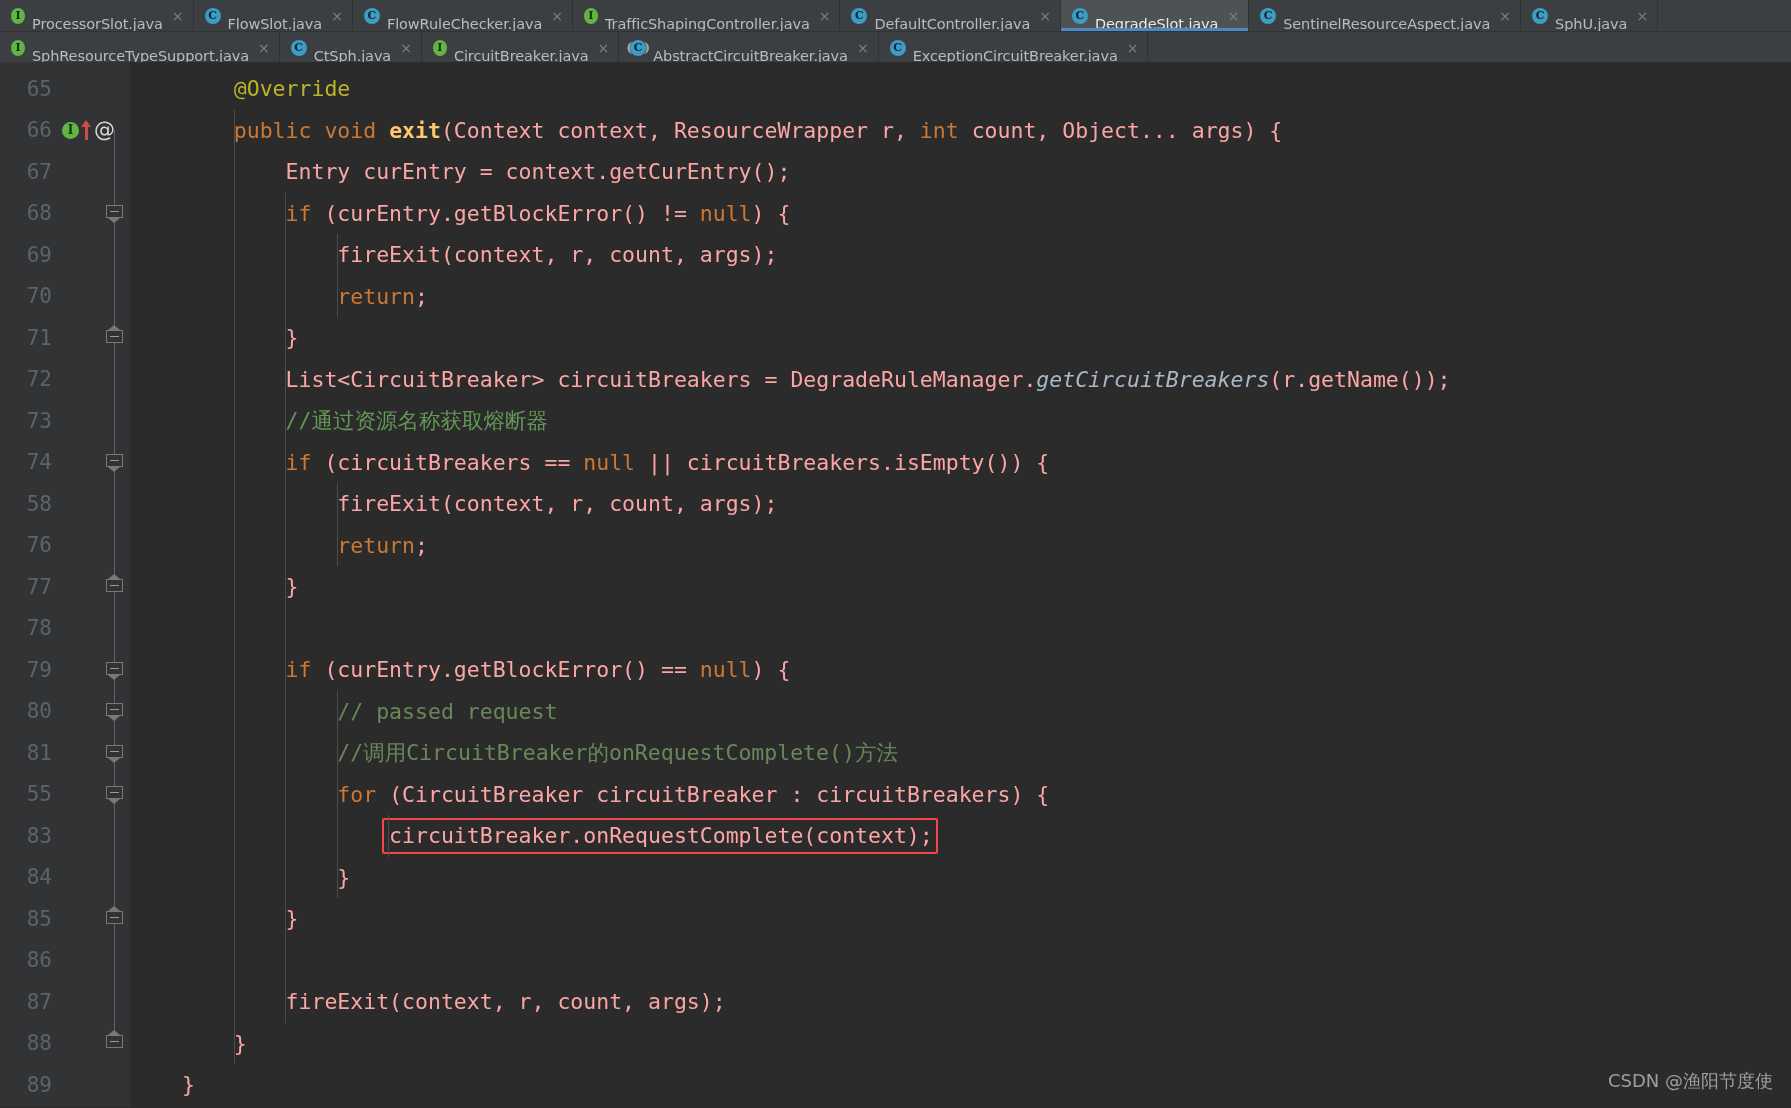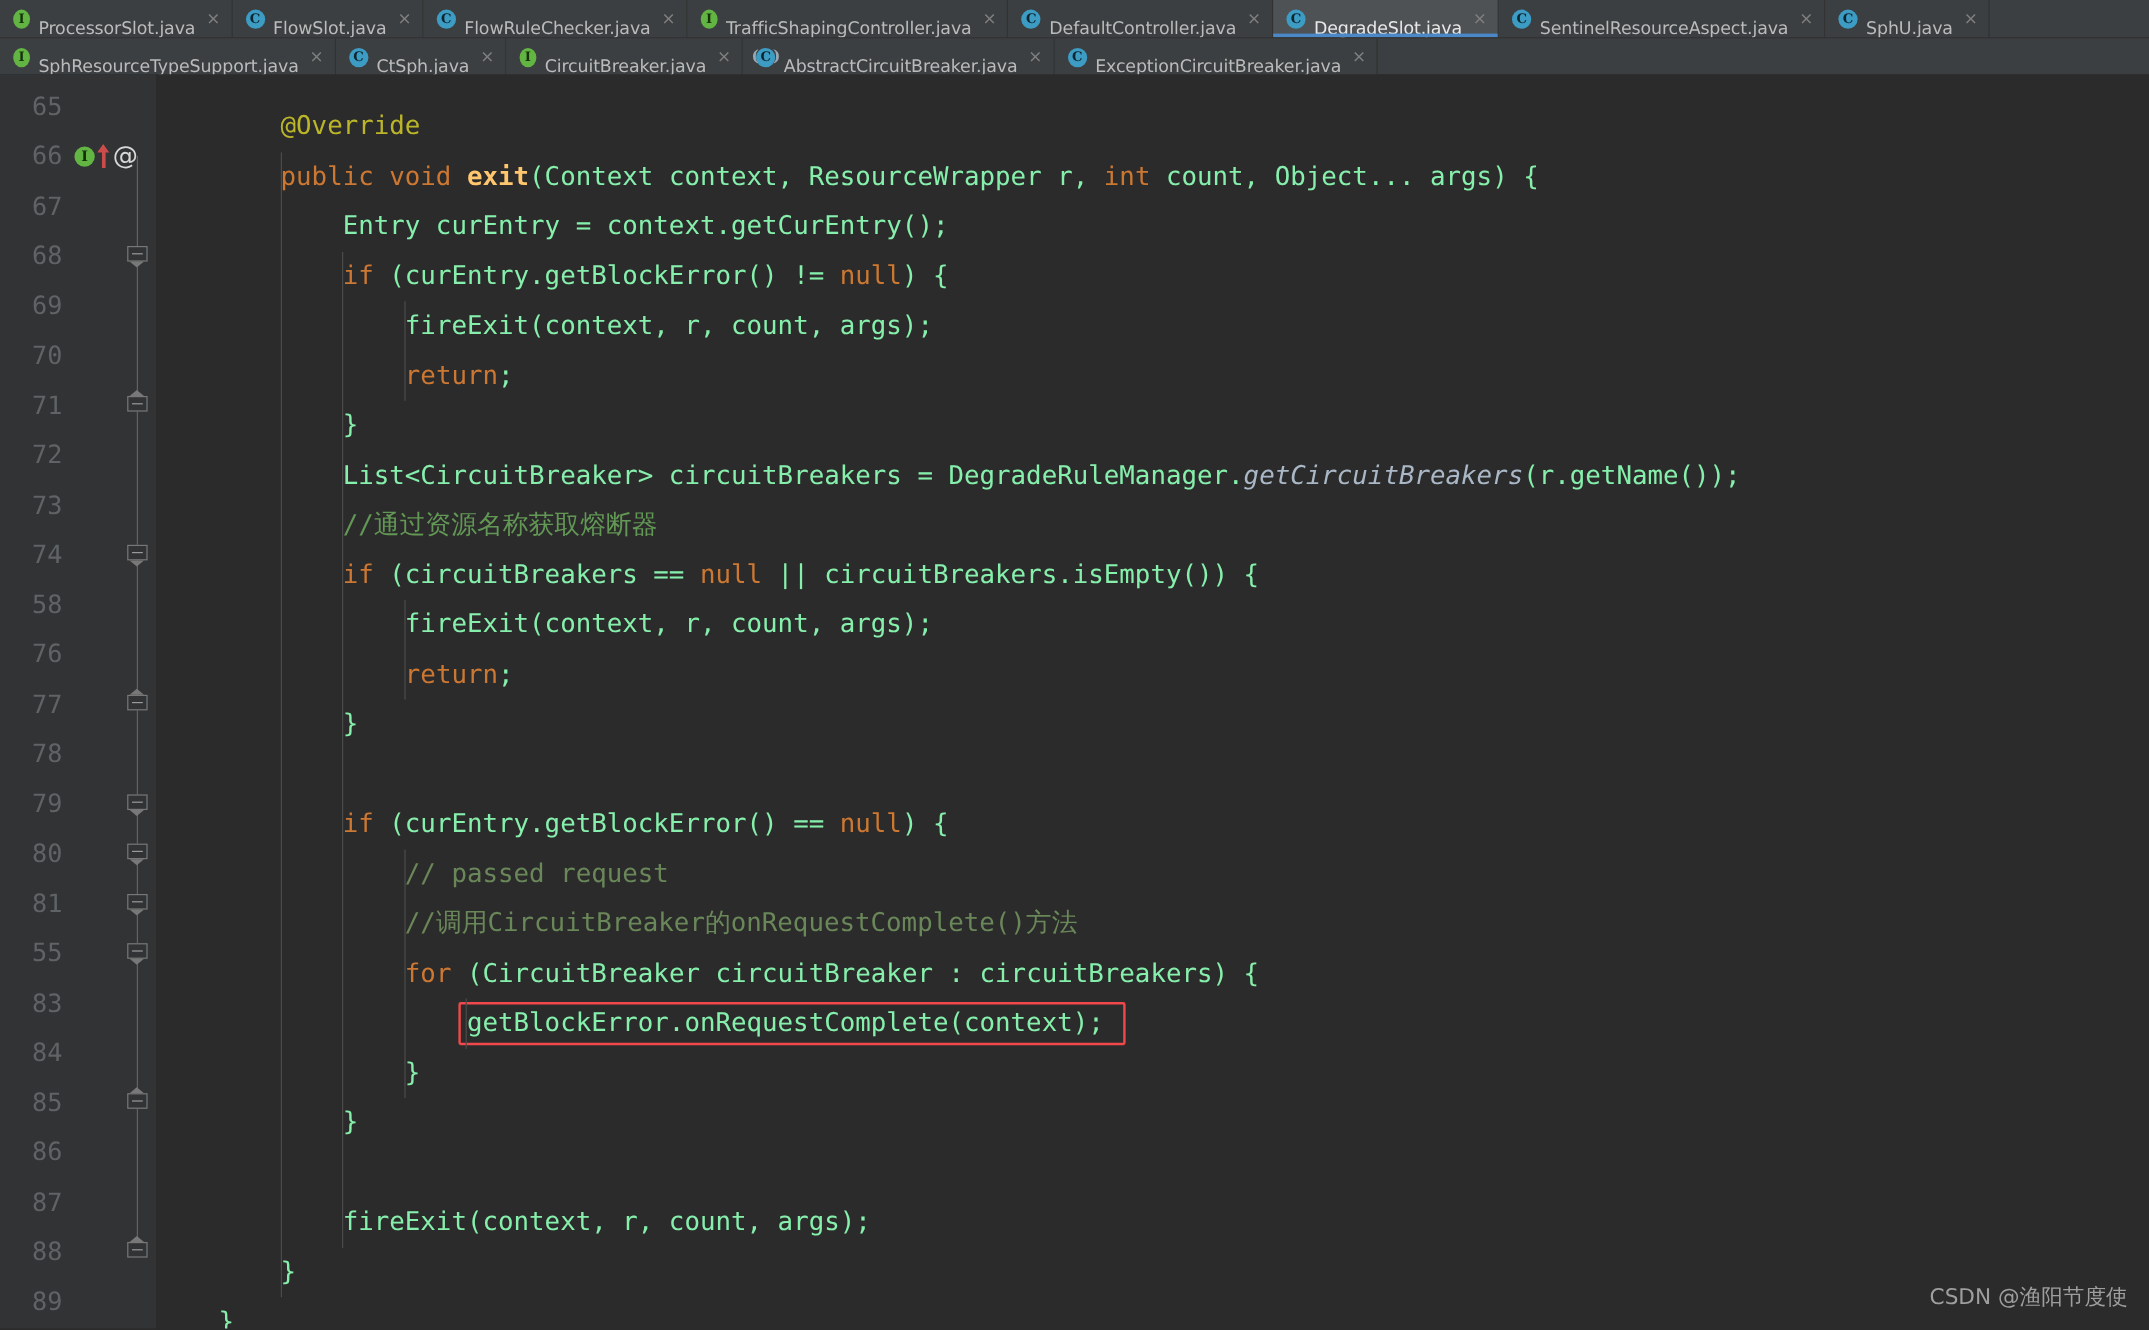--- a/index.html
+++ b/index.html
@@ -197,42 +197,41 @@
     border-bottom: 5px solid #787878;
   }
   .foldbox.up i { top: 0px; }
 
   
   .codearea {
     flex: 1;
     position: relative;
     padding-top: 6px;
     overflow: hidden;
-    margin-top: 17px;
   }
   .cline {
     height: 41.5px;
     line-height: 41.5px;
     font-family: "DejaVu Sans Mono", monospace;
     font-size: 21.5px;
     color: #A9B7C6;
     white-space: pre;
     padding-left: 28px;
     position: relative;
   }
 
   
   .indent-guide {
     position: absolute;
     width: 1px;
     background: #4B4B4B;
   }
 
   .kw   { color: #CC7832; }
-  .txt  { color: #86efac; }
+  .txt  { color: #fca5a5; }
   .ann  { color: #BBB529; }
   .mdec { color: #FFC66D; font-weight: bold; }
   .cmt  { color: #629755; }
   .cmt2 { color: #6A8759; }
   .ital { font-style: italic; }
 
   .redbox {
     position: absolute;
     border: 2px solid #F3484B;
     border-radius: 2px;
@@ -483,21 +482,21 @@
       <div class="cline"><span>        </span><span class="cmt">//通过资源名称获取熔断器</span></div>
       <div class="cline"><span>        </span><span class="kw">if</span><span class="txt"> (circuitBreakers == </span><span class="kw">null</span><span class="txt"> || circuitBreakers.isEmpty()) {</span></div>
       <div class="cline"><span>            </span><span class="txt">fireExit(context, r, count, args);</span></div>
       <div class="cline"><span>            </span><span class="kw">return</span><span class="txt">;</span></div>
       <div class="cline"><span>        </span><span class="txt">}</span></div>
       <div class="cline">&nbsp;</div>
       <div class="cline"><span>        </span><span class="kw">if</span><span class="txt"> (curEntry.getBlockError() == </span><span class="kw">null</span><span class="txt">) {</span></div>
       <div class="cline"><span>            </span><span class="cmt2">// passed request</span></div>
       <div class="cline"><span>            </span><span class="cmt2">//调用CircuitBreaker的onRequestComplete()方法</span></div>
       <div class="cline"><span>            </span><span class="kw">for</span><span class="txt"> (CircuitBreaker circuitBreaker : circuitBreakers) {</span></div>
-      <div class="cline"><span>                </span><span class="txt">getBlockError.onRequestComplete(context);</span></div>
+      <div class="cline"><span>                </span><span class="txt">circuitBreaker.onRequestComplete(context);</span></div>
       <div class="redbox" style="left: 228.4px; top: 756px; width: 555.8px; height: 35.5px;"></div>
       <div class="cline"><span>            </span><span class="txt">}</span></div>
       <div class="cline"><span>        </span><span class="txt">}</span></div>
       <div class="cline">&nbsp;</div>
       <div class="cline"><span>        </span><span class="txt">fireExit(context, r, count, args);</span></div>
       <div class="cline"><span>    </span><span class="txt">}</span></div>
       <div class="cline"><span class="txt">}</span></div>
       <div class="indent-guide" style="left: 79.6px; top: 47.5px; height: 954.5px;"></div>
       <div class="indent-guide" style="left: 131.2px; top: 130.5px; height: 830px;"></div>
       <div class="indent-guide" style="left: 182.8px; top: 172px; height: 83px;"></div>

